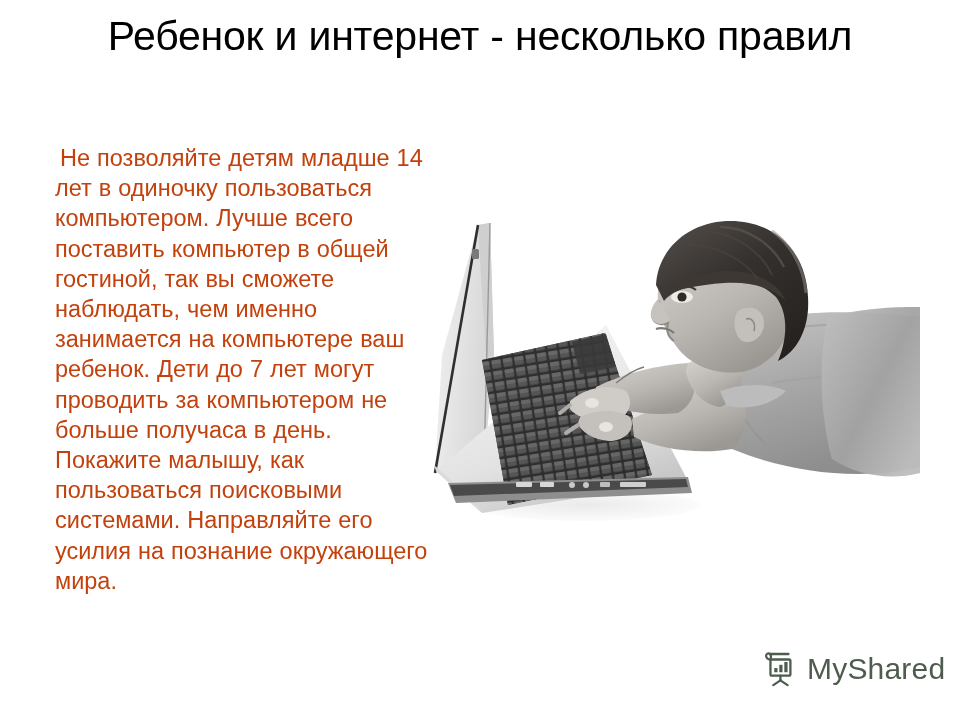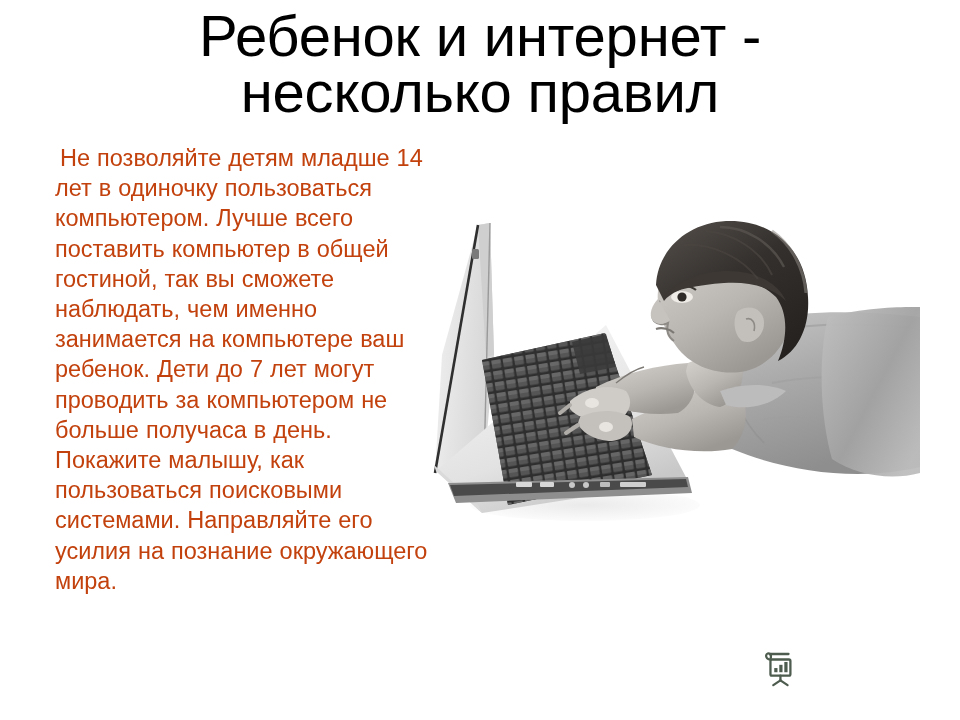--- a/index.html
+++ b/index.html
@@ -18,21 +18,21 @@
     overflow: hidden;
   }
 
   
   #slide-title {
     position: absolute;
     left: 60px;
     top: 8px;
     width: 840px;
     text-align: center;
-    font-size: 58px;
+    font-size: 41px;
     line-height: 56px;
     font-weight: 400;
     color: #000000;
     letter-spacing: -0.2px;
     white-space: pre-line;
   }
 
   
   #body-text {
     position: absolute;
@@ -281,15 +281,16 @@
         <path d="M21.5 27 L21.5 32"></path>
         <path d="M21.5 32 L14 37"></path>
         <path d="M21.5 32 L29 37"></path>
       </g>
       <g fill="#4d5c4e">
         <rect x="15" y="19" width="3.4" height="4.4"></rect>
         <rect x="20.3" y="15.6" width="3.4" height="7.8"></rect>
         <rect x="25.6" y="12.6" width="3.4" height="10.8"></rect>
       </g>
     </svg>
+    <span id="watermark-text">MyShared</span>
   </div>
 
 </div>
 
 </body></html>

